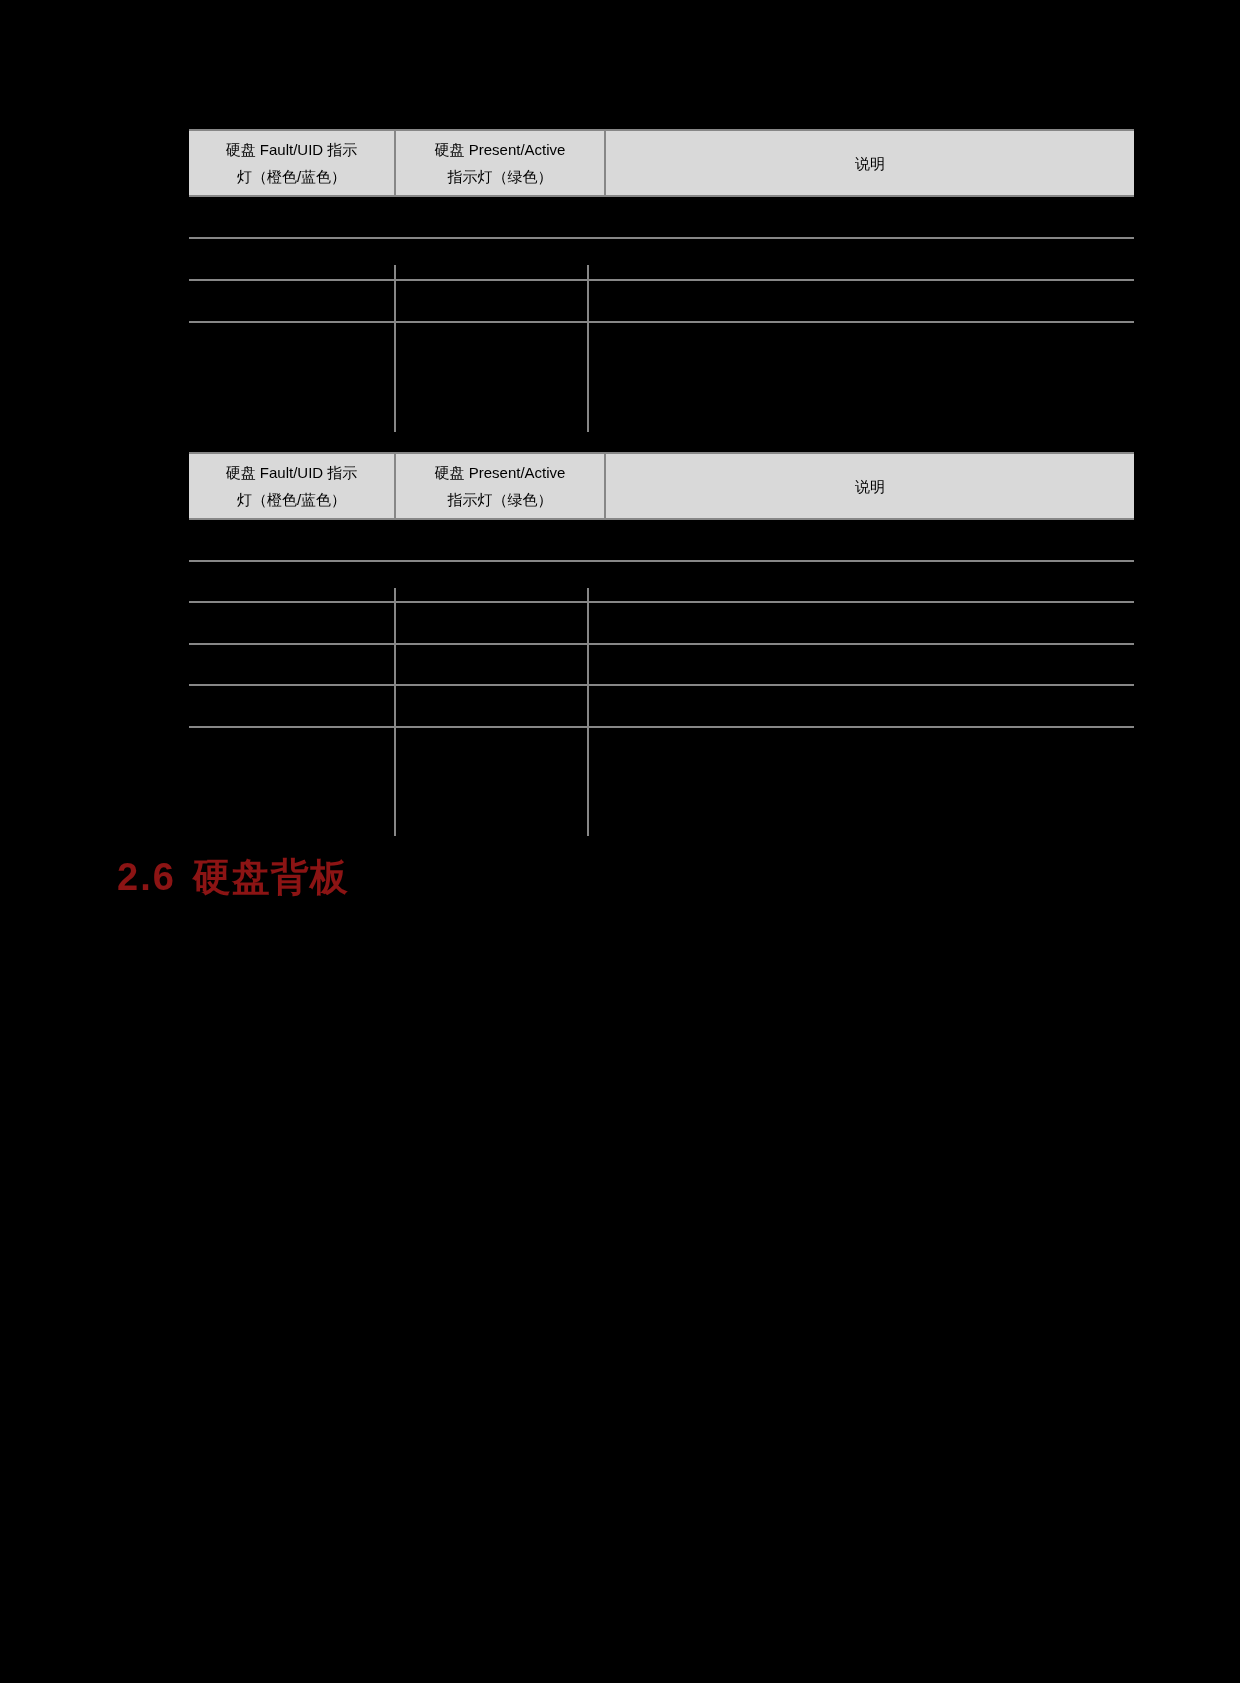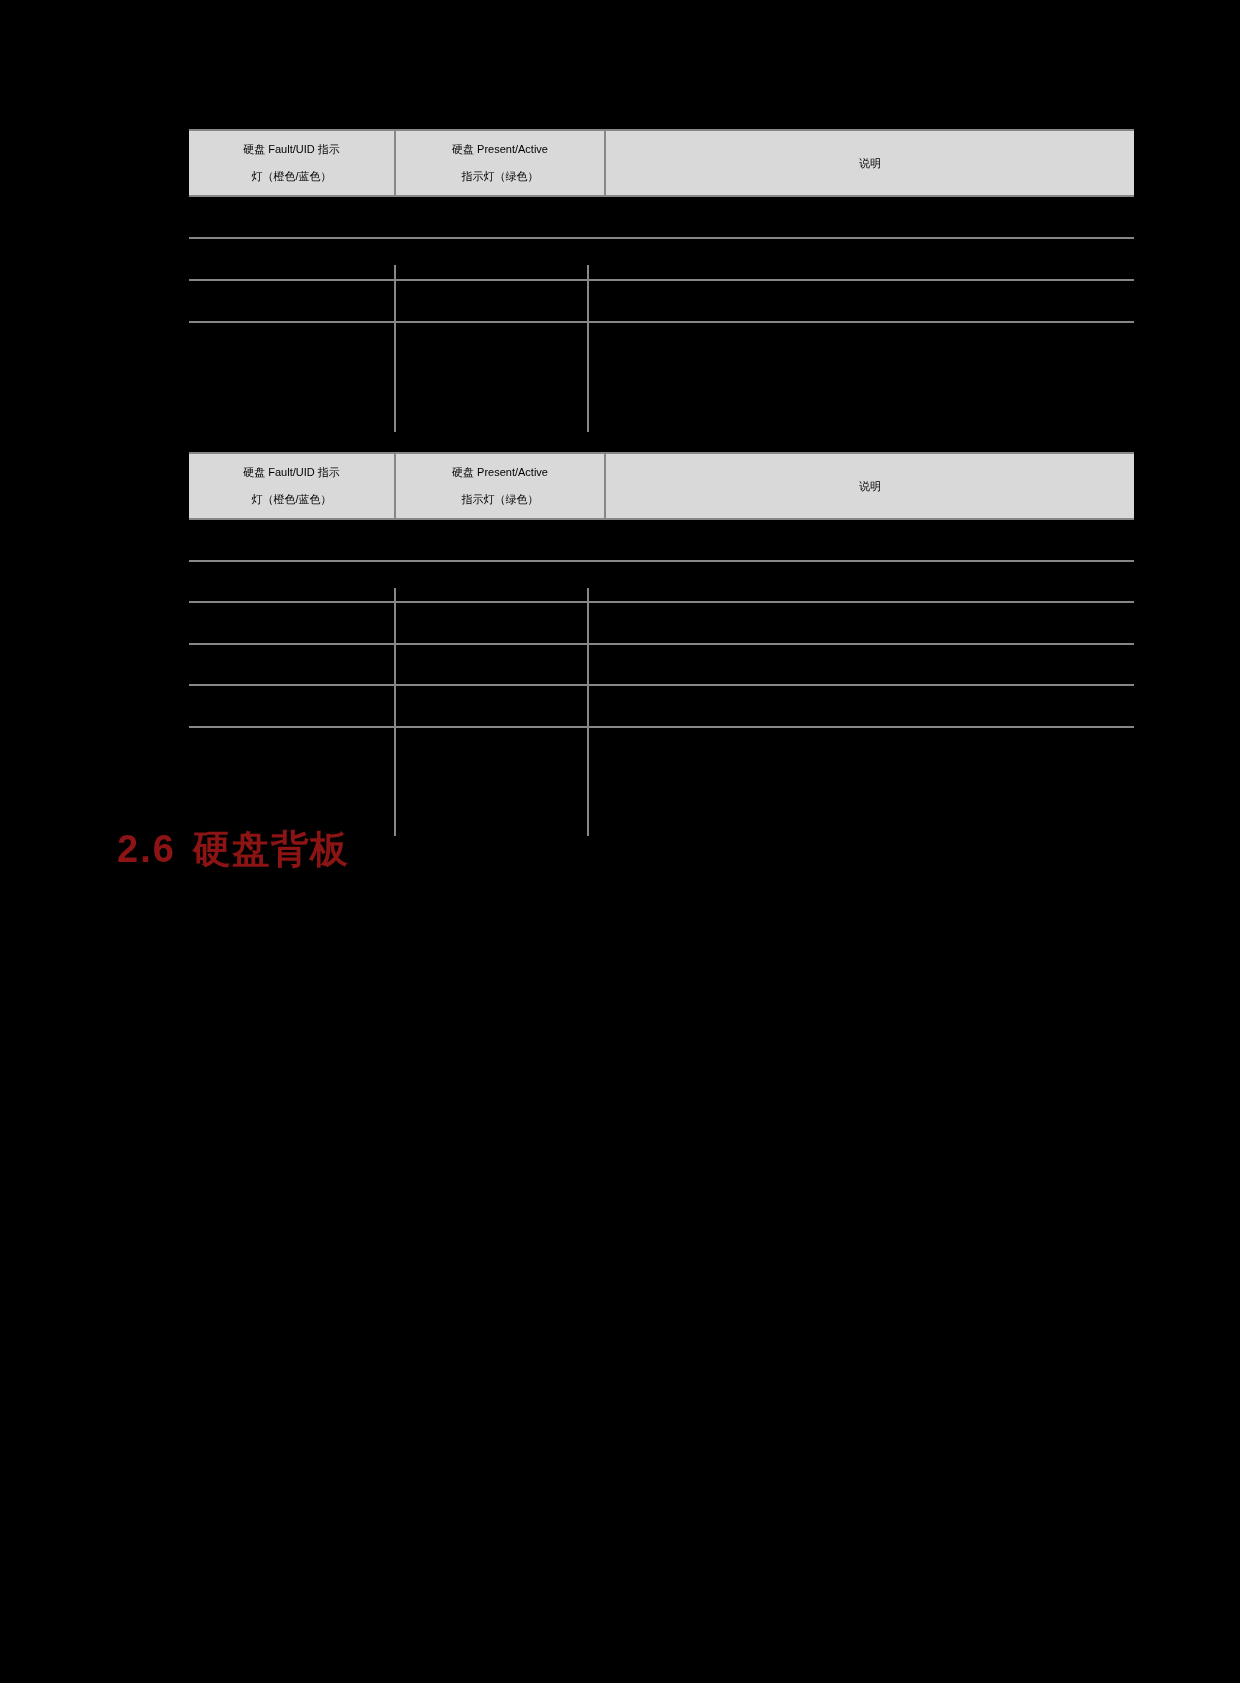--- a/index.html
+++ b/index.html
@@ -25,21 +25,21 @@
   .led-table.t2{top:452px;}
 
   .thead{
     display:flex;
     width:100%;
     height:68px;
     background:var(--header-bg);
     border-top:2px solid var(--border);
     border-bottom:2px solid var(--border);
     color:var(--header-text);
-    font-size:11px;
+    font-size:15px;
     line-height:27px;
   }
   .th{
     display:flex;align-items:center;justify-content:center;
     text-align:center;
     white-space:pre-line;
   }
   .th.c1{width:205px;}
   .th.c2{width:210px;border-left:2px solid var(--border);}
   .th.c3{flex:1;border-left:2px solid var(--border);text-align:right;}
@@ -61,21 +61,21 @@
     background:var(--border);
   }
   .vline.v1{left:205px;}
   .vline.v2{left:398px;}
   .t1 .vline{height:167px;}
   .t2 .vline{height:248px;}
 
   
   .section-heading{
     position:absolute;
-    left:117px;top:827px;
+    left:117px;top:855px;
     color:var(--heading-red);
     font-size:38px;
     line-height:44px;
     font-weight:bold;
     white-space:pre;
     letter-spacing:1px;
   }
   .section-heading .num{margin-right:17px;letter-spacing:2px;}
 </style>
 </head>

